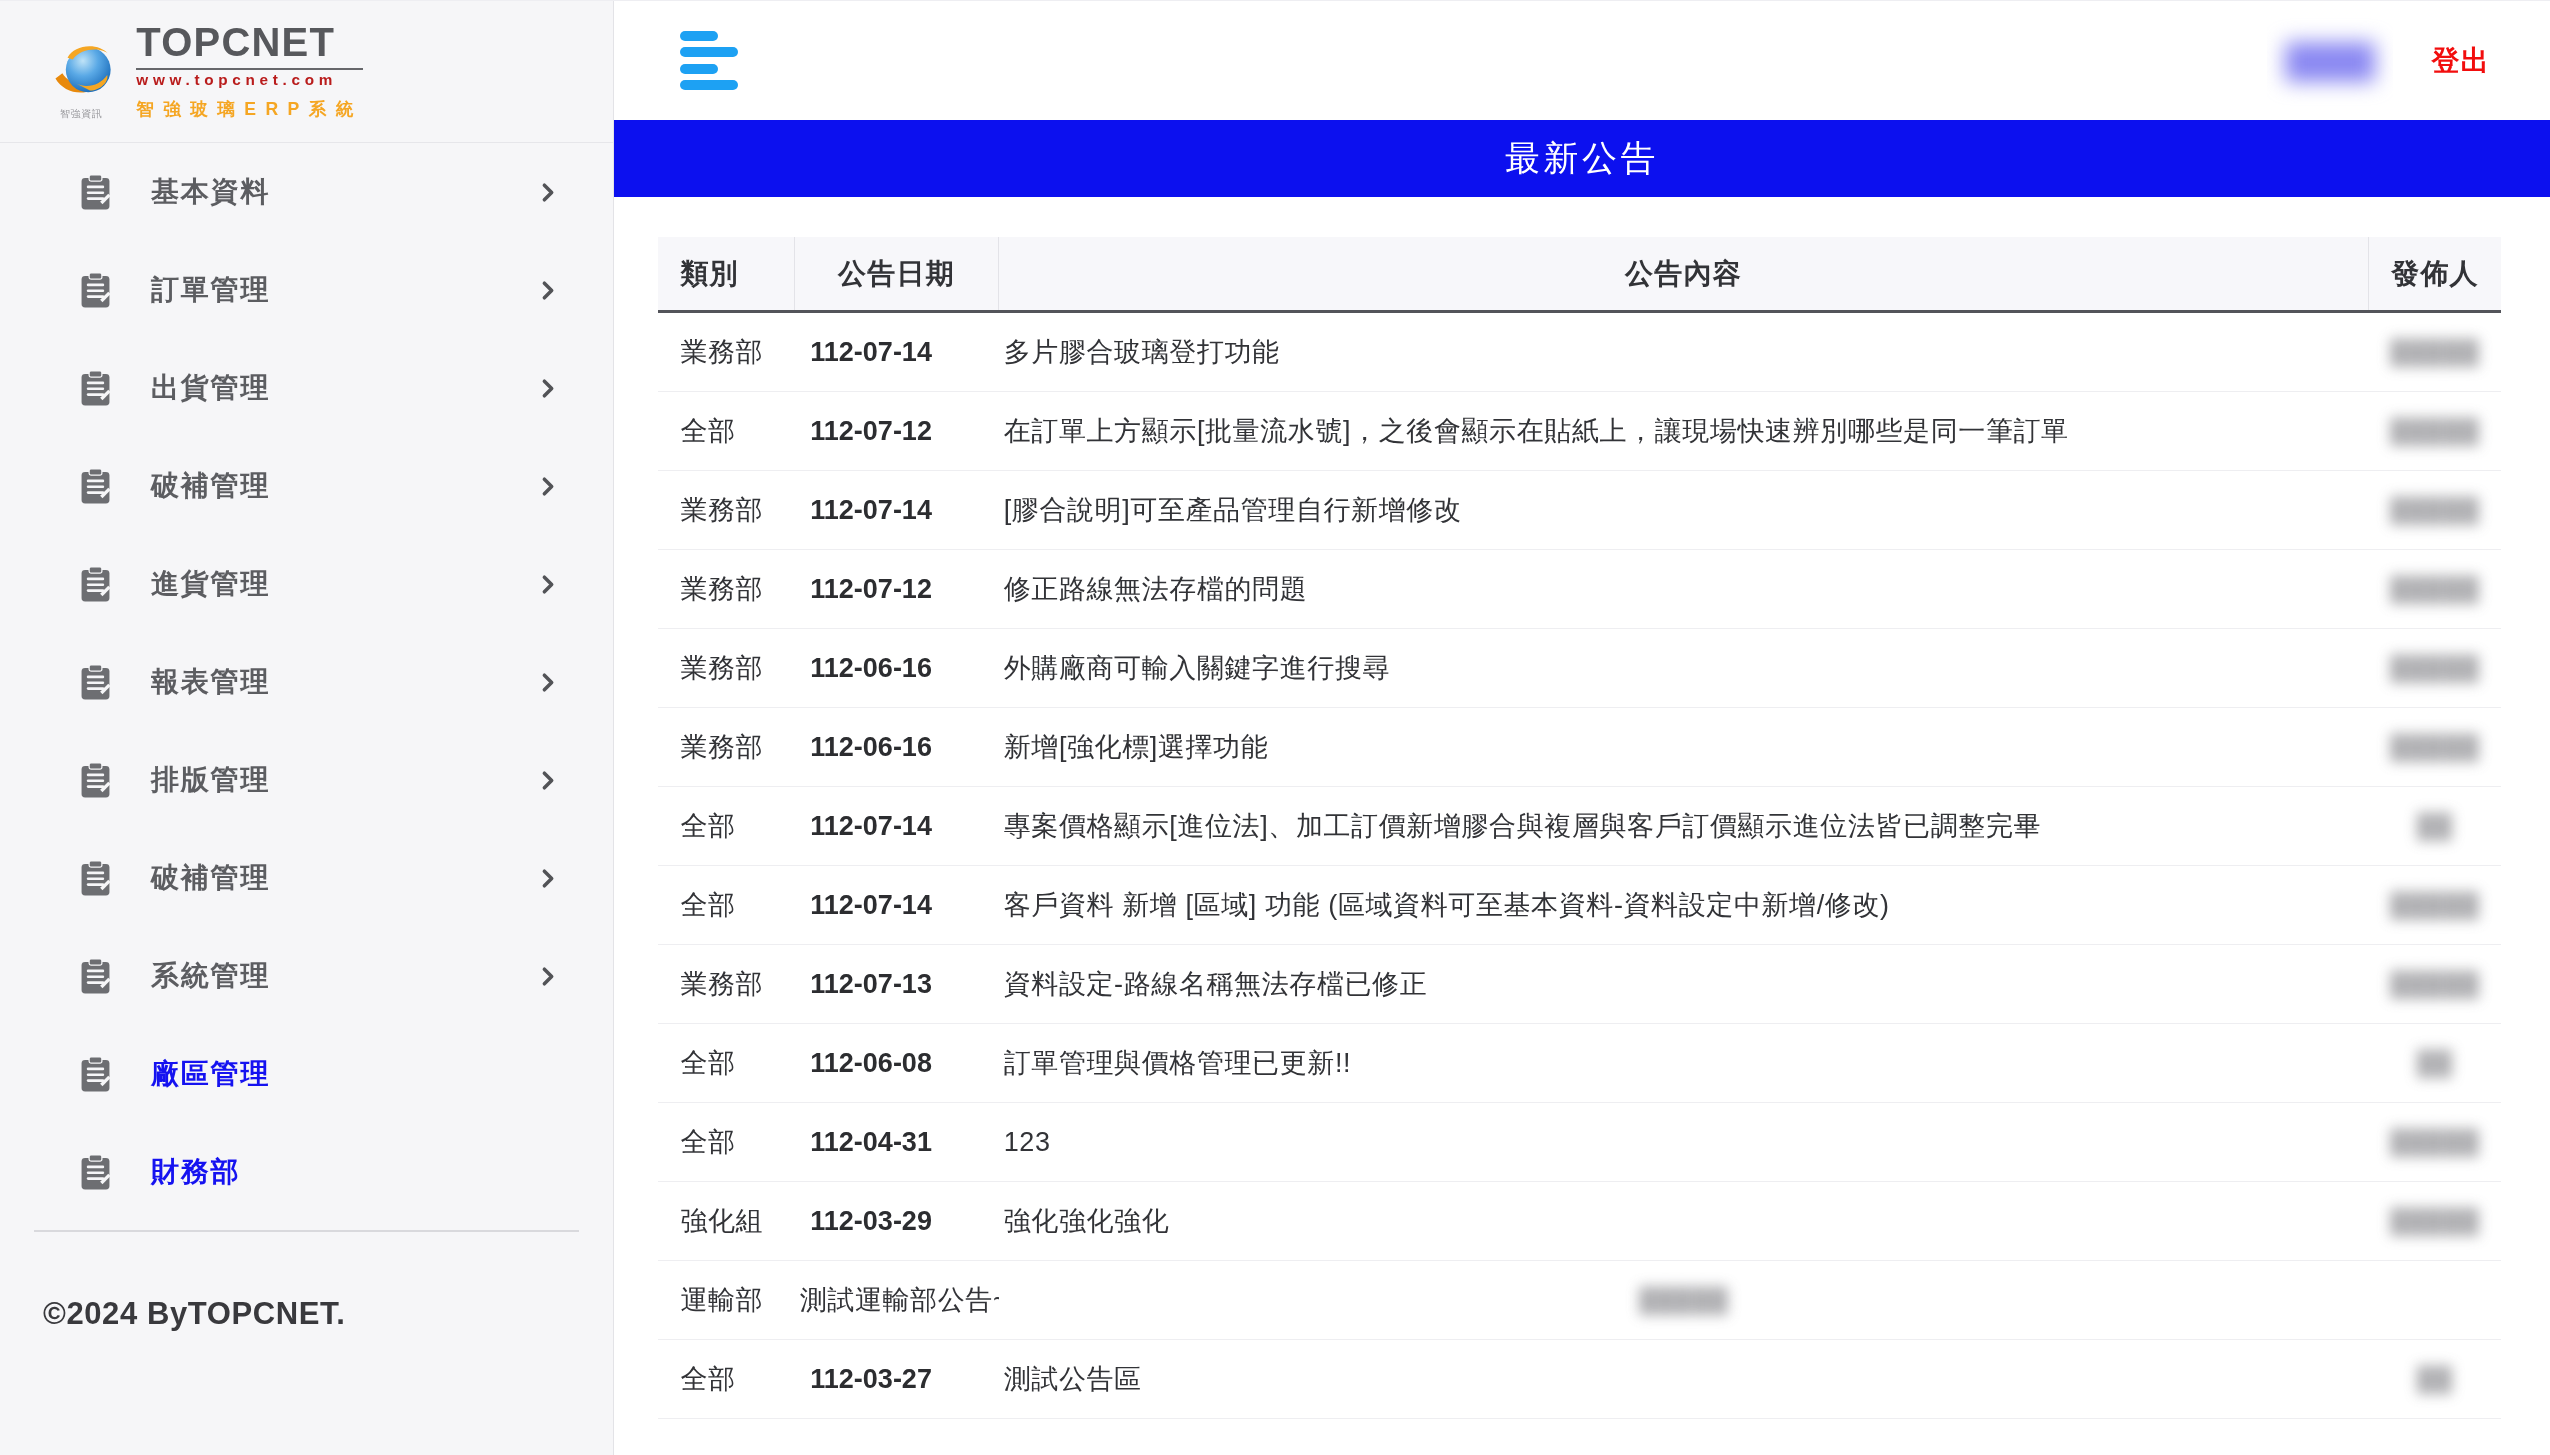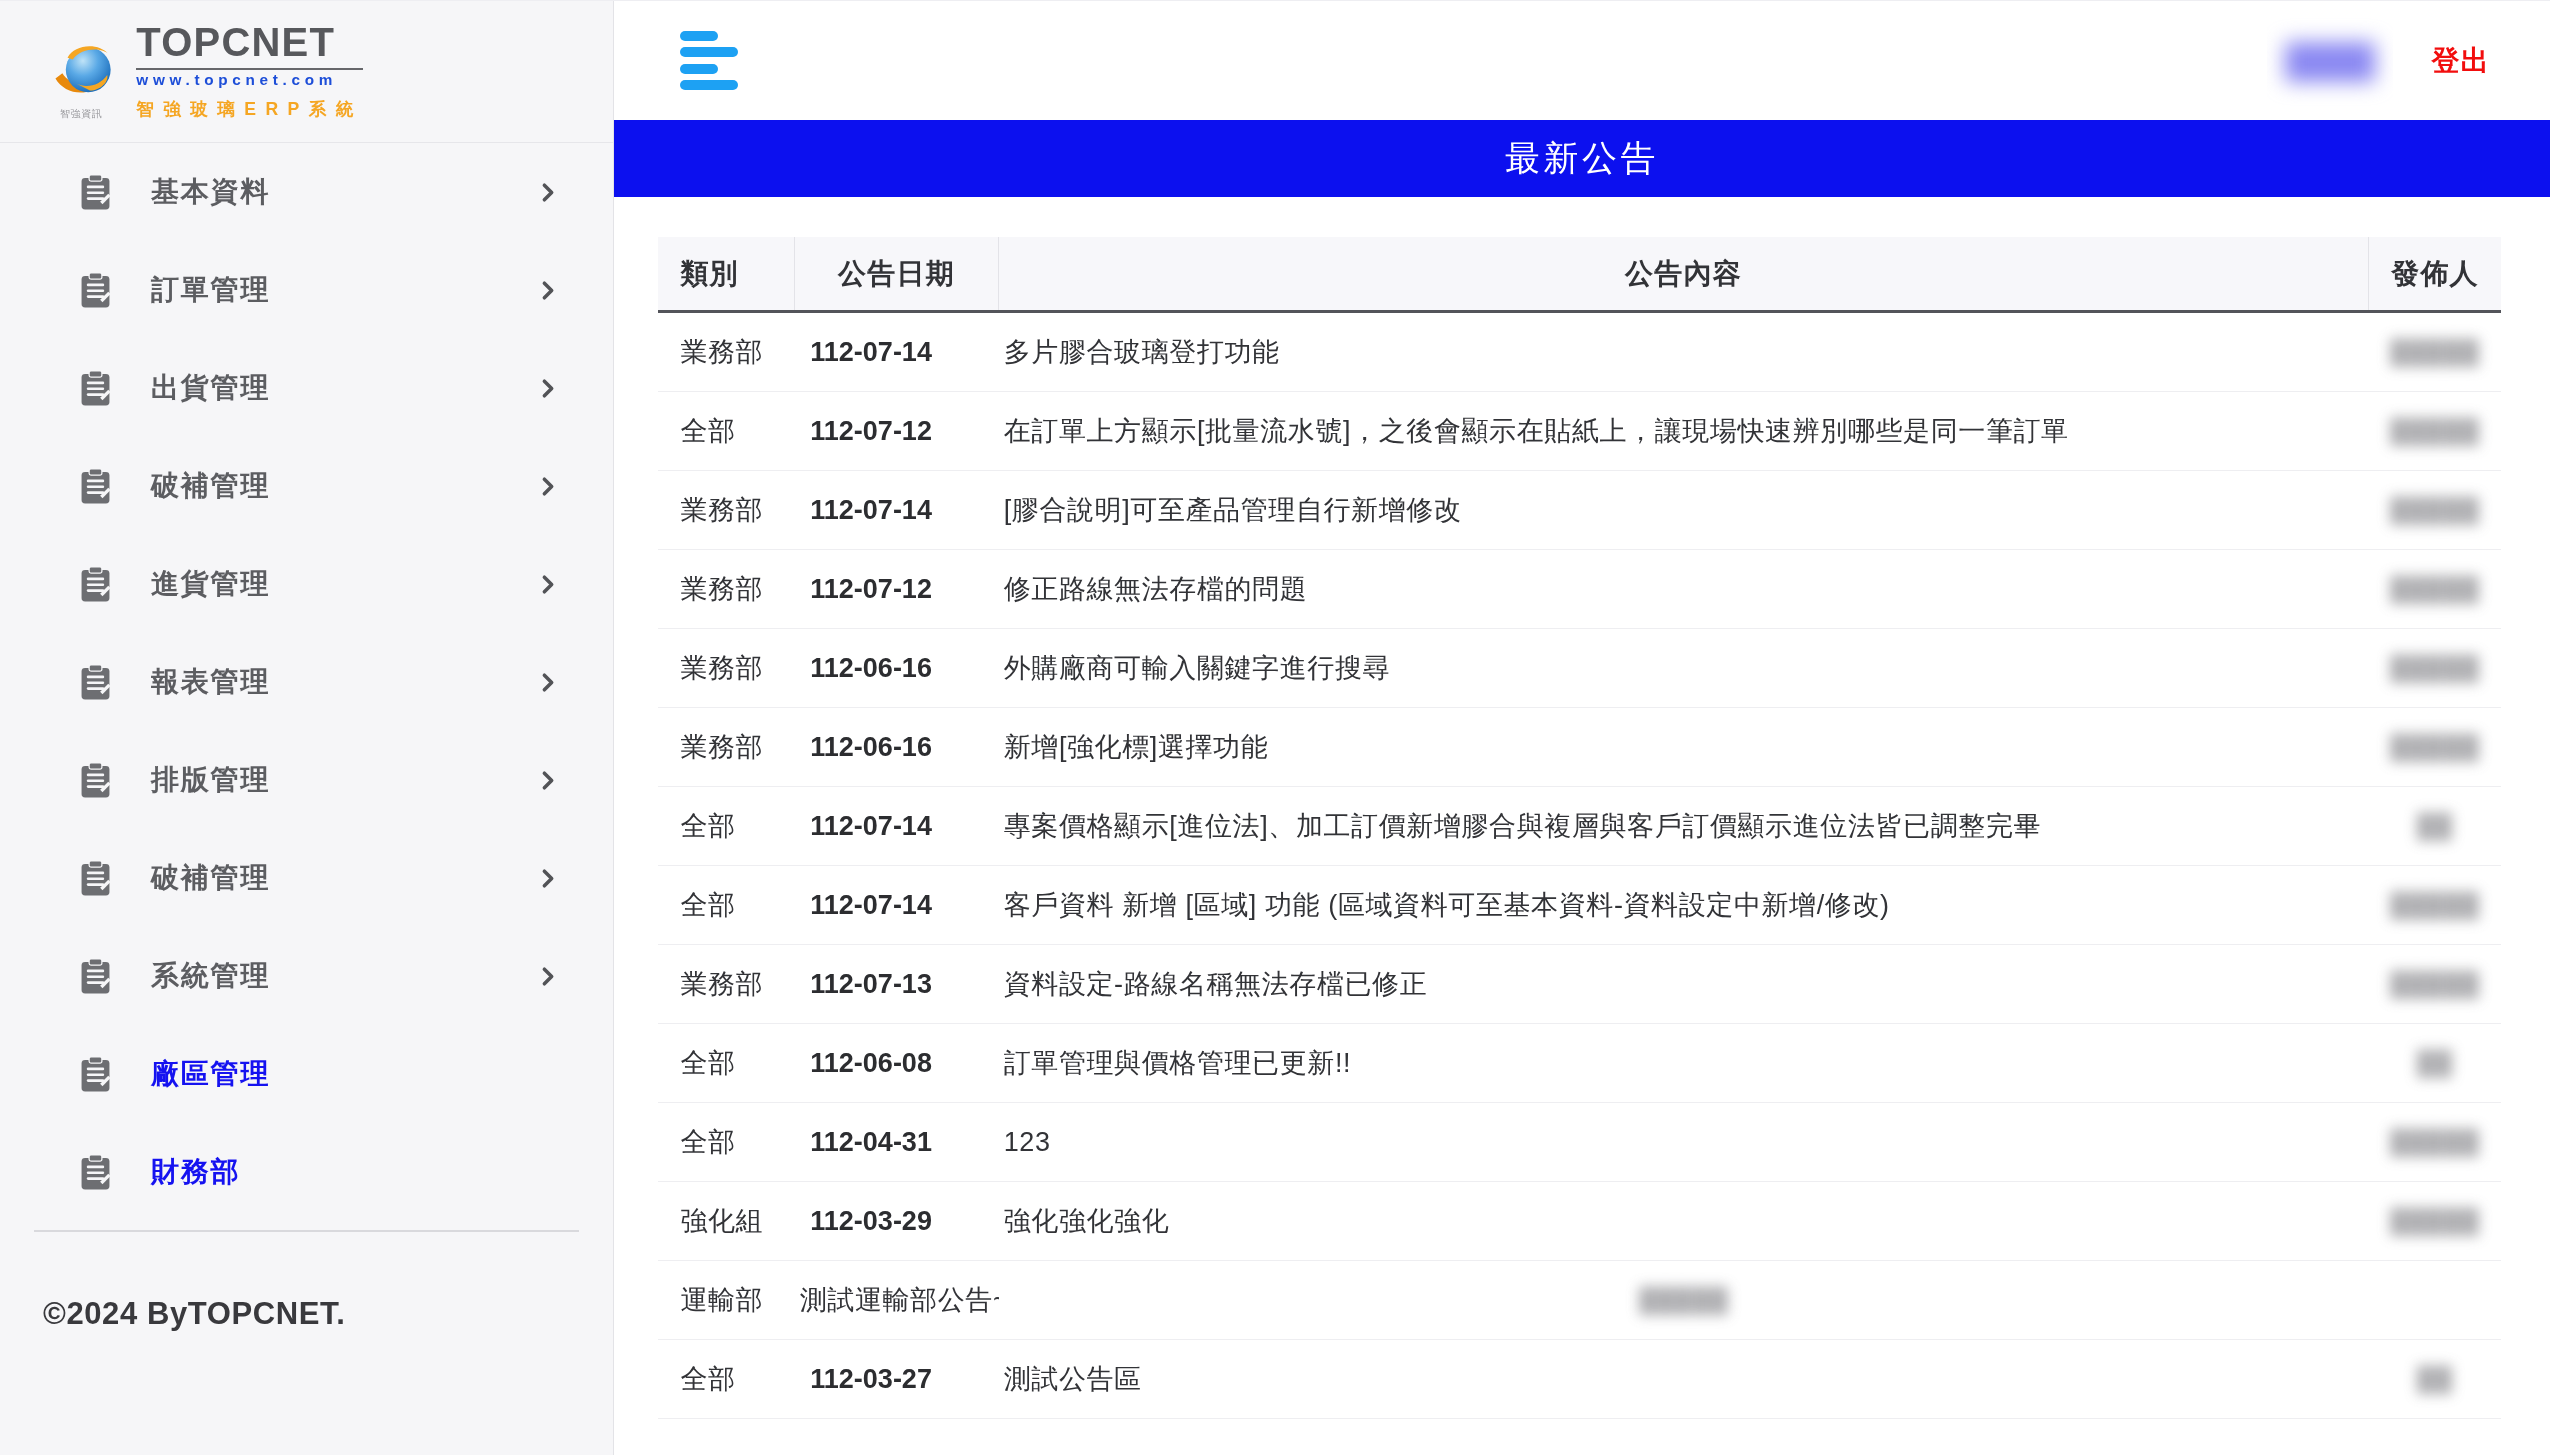--- a/index.html
+++ b/index.html
@@ -7,21 +7,21 @@
               font-family:"Liberation Sans","DejaVu Sans",sans-serif; }
   .app { display:flex; width:2550px; height:1456px; border-top:1.8px solid #eeeef2; }
 
   
   .sidebar { width:614px; height:100%; background:#f6f6f8; border-right:1.2px solid #e3e3e7; flex:0 0 auto; }
   .logo-area { height:142px; border-bottom:1.2px solid #e6e6ea; display:flex; align-items:center; padding-left:52px; }
   .globe { width:69px; height:69px; position:relative; flex:0 0 auto; }
   .logo-text { margin-left:15.3px; }
   .brand-name { font-size:40px; font-weight:bold; color:#57585c; letter-spacing:1.2px; line-height:1;
                 border-bottom:2.9px solid #66676b; padding-bottom:5.9px; }
-  .brand-url { font-size:15.3px; color:#1d4ed8; letter-spacing:4.7px; margin-top:1px; font-weight:bold; }
+  .brand-url { font-size:15.3px; color:#b91c1c; letter-spacing:4.7px; margin-top:1px; font-weight:bold; }
   .brand-tagline { font-size:17.6px; color:#f5a623; letter-spacing:9.4px; margin-top:8.2px; font-weight:bold; white-space:nowrap; }
   .brand-sub { position:absolute; bottom:-15.3px; left:8px; font-size:10px; color:#97979b; letter-spacing:0.6px; white-space:nowrap; }
 
   .nav { }
   .nav-item { height:98px; display:flex; align-items:center; padding:0 53px 0 80px; cursor:pointer; }
   .nav-icon { width:31px; height:36px; flex:0 0 auto; display:flex; align-items:center; }
   .nav-icon svg { width:31px; height:36px; }
   .nav-label { font-size:28px; font-weight:600; color:#5c5d61; margin-left:40px; letter-spacing:1.8px; }
   .nav-item.active .nav-label { color:#1512f0; }
   .nav-chevron { margin-left:auto; display:flex; align-items:center; }

